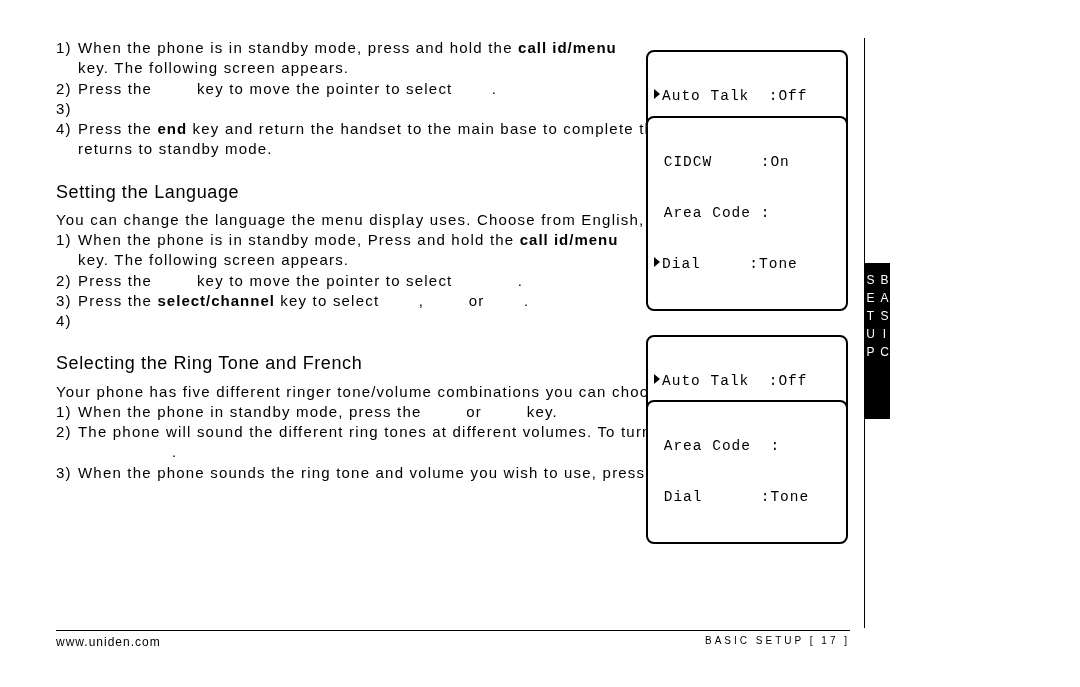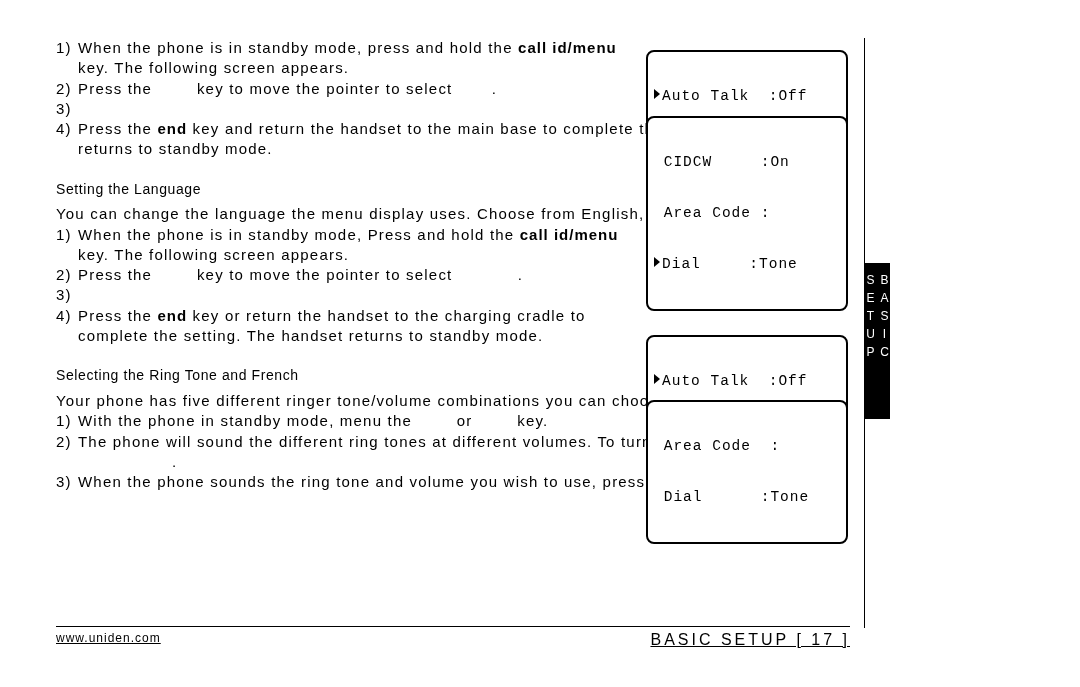--- a/index.html
+++ b/index.html
@@ -6,24 +6,24 @@
   body{font-family:Verdana,Geneva,sans-serif;}
   .page{width:1080px;height:687px;position:relative;box-sizing:border-box;padding:38px 56px 0 56px;color:#000;font-size:15px;letter-spacing:1.2px;}
   .vrule{position:absolute;top:38px;right:215px;width:1px;height:590px;background:#000;}
   .content{width:820px;line-height:1.35;font-weight:300;}
   .content p{margin:0;}
   .content li{margin:0;}
   .bold{font-weight:700;letter-spacing:1px;margin-top:40px;}
   .lcd{position:absolute;border:2px solid #000;border-radius:8px;font-family:"Courier New",monospace;font-size:14.5px;letter-spacing:1px;line-height:17px;padding:2px 6px;white-space:pre;background:#fff;}
   .lcd .row{display:block;}
   .ptr{display:inline-block;width:0;height:0;border-top:5px solid transparent;border-bottom:5px solid transparent;border-left:6px solid #000;margin-right:2px;vertical-align:1px;}
-  .heading{font-size:14px;font-weight:400;letter-spacing:0.6px;margin-top:20px;margin-bottom:6px;}
+  .heading{font-size:18px;font-weight:400;letter-spacing:0.6px;margin-top:20px;margin-bottom:6px;}
   .sidetab{position:absolute;right:190px;top:263px;width:25px;height:156px;background:#000;color:#fff;font-size:12px;letter-spacing:4px;writing-mode:vertical-rl;text-orientation:upright;display:flex;align-items:center;justify-content:flex-start;padding-top:10px;box-sizing:border-box;}
-  .foot{position:absolute;left:56px;bottom:38px;right:230px;border-top:1px solid #000;padding-top:4px;font-size:12px;letter-spacing:1px;display:flex;justify-content:space-between;text-decoration:underline;}
-  .foot .r{letter-spacing:3px;font-size:16px;}
+  .foot{position:absolute;left:56px;bottom:38px;right:230px;border-top:1px solid #000;padding-top:4px;font-size:12px;letter-spacing:1px;display:flex;justify-content:space-between;}
+  .foot .r{letter-spacing:3px;font-size:10px;}
   li{display:flex;}
   li .n{flex:0 0 22px;}
   li .t{flex:1;}
   .gap{width:34px;display:inline-block;}
   .gap2{width:60px;display:inline-block;}
   .w560{max-width:560px;}
   .w760{max-width:760px;}
 </style>
 </head>
 <body>
@@ -67,36 +67,36 @@
         </span>
       </li>
       <li>
         <span class="n">2)</span>
         <span class="t w560">
           <span>Press the </span><span class="gap"></span><span> key to move the pointer to select </span><span class="gap2"></span><span>.</span>
         </span>
       </li>
       <li>
         <span class="n">3)</span>
+        <span class="t w560">
+          <span>Press the </span><span class="bold">select/channel</span><span> key to select </span><span class="gap"></span><span>, </span><span class="gap"></span><span> or </span><span class="gap"></span><span>.</span>
+        </span>
       </li>
       <li>
         <span class="n">4)</span>
-        <span class="t w560">
-          <span>Press the </span><span class="bold">end</span><span> key or return the handset to the charging cradle to complete the setting. The handset returns to standby mode.</span>
-        </span>
       </li>
     </ul>
 
     <div class="heading">Selecting the Ring Tone and French</div>
     <p style="max-width:800px;">Your phone has five different ringer tone/volume combinations you can choose from.</p>
     <ul style="list-style:none;padding:0;margin:0;">
       <li>
         <span class="n">1)</span>
         <span class="t">
-          <span>With the phone in standby mode, menu the </span><span class="gap"></span><span> or </span><span class="gap"></span><span> key.</span>
+          <span>When the phone in standby mode, press the </span><span class="gap"></span><span> or </span><span class="gap"></span><span> key.</span>
         </span>
       </li>
       <li>
         <span class="n">2)</span>
         <span class="t w760">
           <span>The phone will sound the different ring tones at different volumes. To turn the ringer off, select </span><span class="gap2"></span><span class="gap"></span><span>.</span>
         </span>
       </li>
       <li>
         <span class="n">3)</span>

